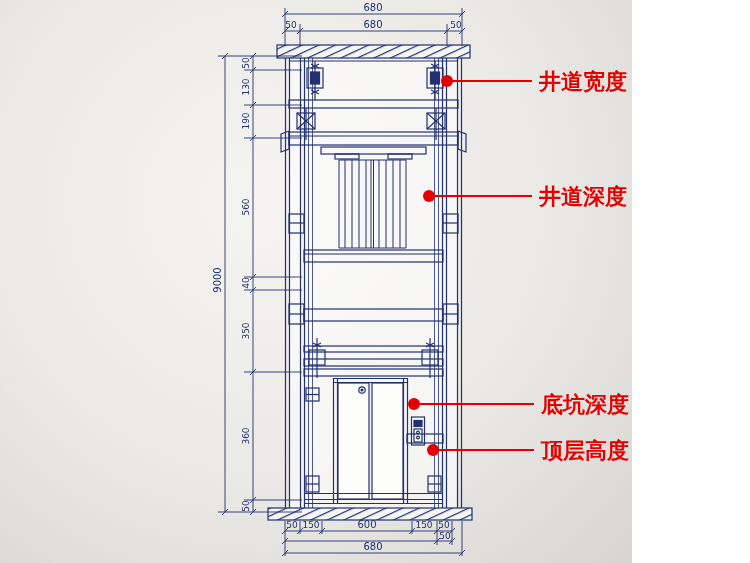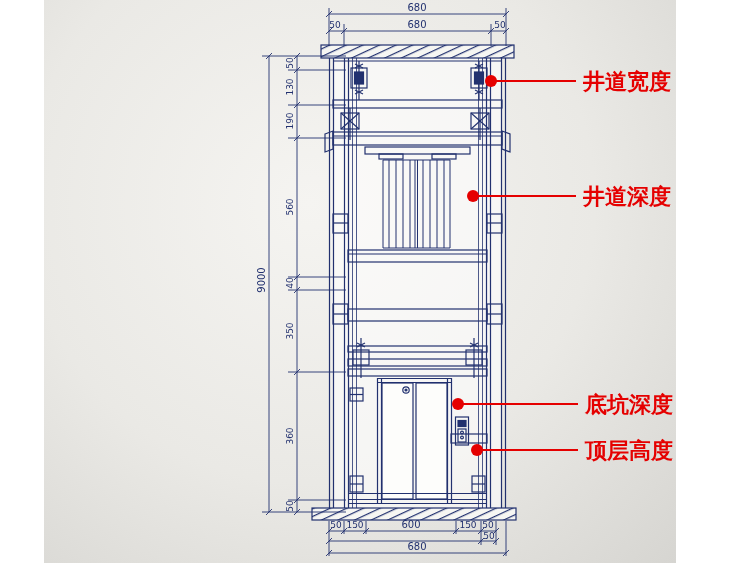--- a/index.html
+++ b/index.html
@@ -3,21 +3,20 @@
 <meta charset="utf-8">
 <style>
   html,body{margin:0;padding:0;}
   body{
     width:750px;height:563px;overflow:hidden;
     font-family:"Liberation Sans","DejaVu Sans",sans-serif;
   }
   .stage{
     position:relative;width:632px;height:563px;
     background:radial-gradient(ellipse at 42% 36%, #f5f4f1 0%, #eae9e5 55%, #d6d5d1 100%);
-    margin-left:44px;
   }
   svg{position:absolute;left:0;top:0;}
   .dimtxt{font-size:10px;fill:#22316f;font-family:"DejaVu Sans","Liberation Sans",sans-serif;}
   .dimtxt-s{font-size:9px;fill:#22316f;font-family:"DejaVu Sans","Liberation Sans",sans-serif;}
   .redlabel{font-size:22px;font-weight:bold;fill:#e50000;font-family:"Liberation Sans","DejaVu Sans",sans-serif;}
 </style>
 </head>
 <body>
 
 <div class="stage">

